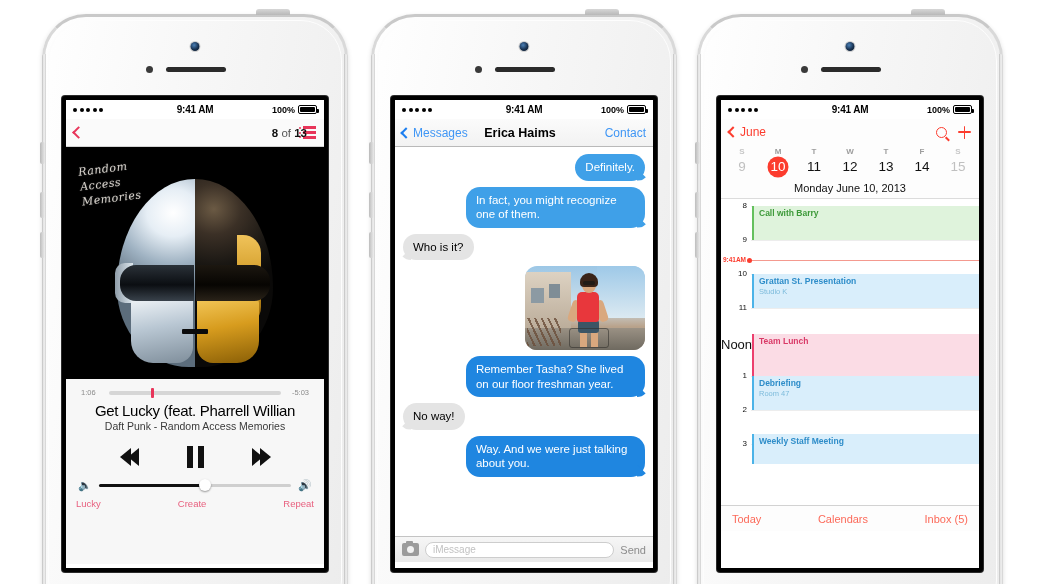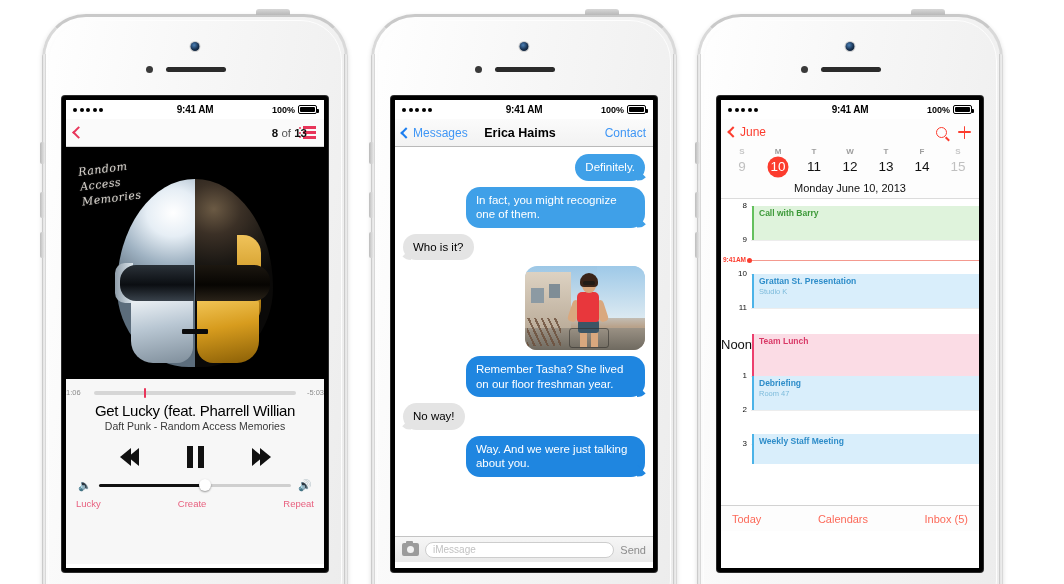--- a/index.html
+++ b/index.html
@@ -112,21 +112,21 @@
             background:linear-gradient(170deg,#f2f6f9,#b9c7d3 45%,#7f8e9b); }
   .chin-r { position:absolute; left:80px; top:118px; width:62px; height:66px; border-radius:0 6px 22px 16px;
             background:linear-gradient(170deg,#f4c95c,#d79c1e 45%,#8a5f06); }
   .jaw-gold{ position:absolute; left:120px; top:56px; width:24px; height:92px; border-radius:0 18px 20px 0;
              background:linear-gradient(180deg,#f0c35a,#c8901a 60%,#7d5406); }
   .mouth { position:absolute; left:50%; transform:translateX(-50%); top:150px; width:26px; height:5px; background:#0b0b0b; border-radius:1px;}
   .ear-l { position:absolute; left:-2px; top:84px; width:18px; height:40px; border-radius:10px 0 0 10px;
            background:linear-gradient(90deg,#8e9ca8,#dfe8ef); }
 
   .player-area { background:#f7f7f7; height:185px; position:relative; }
-  .scrub-row { display:flex; align-items:center; gap:6px; padding:9px 0 3px; }
+  .scrub-row { display:flex; align-items:center; gap:6px; padding:9px 15px 3px; }
   .t-lab { font-size:7.5px; color:#8b8b8b; width:22px; }
   .t-lab.r { text-align:right; }
   .scrub-track { flex:1; height:4px; background:#d6d6d6; border-radius:2px; position:relative; }
   .scrub-head { position:absolute; top:-3px; width:2.5px; height:10px; background:#e8355a; border-radius:1px;}
   .song-title { text-align:center; font-size:15px; color:#000; font-weight:400; margin-top:2px;
                 white-space:nowrap; overflow:hidden; padding:0 4px; letter-spacing:-.3px;}
   .song-sub { text-align:center; font-size:10.5px; color:#3a3a3a; margin-top:1px; }
   .transport { display:flex; align-items:center; justify-content:space-around; padding:14px 28px 8px; }
   .tb { cursor:pointer; }
   .tri { width:0; height:0; border-top:9px solid transparent; border-bottom:9px solid transparent; }

